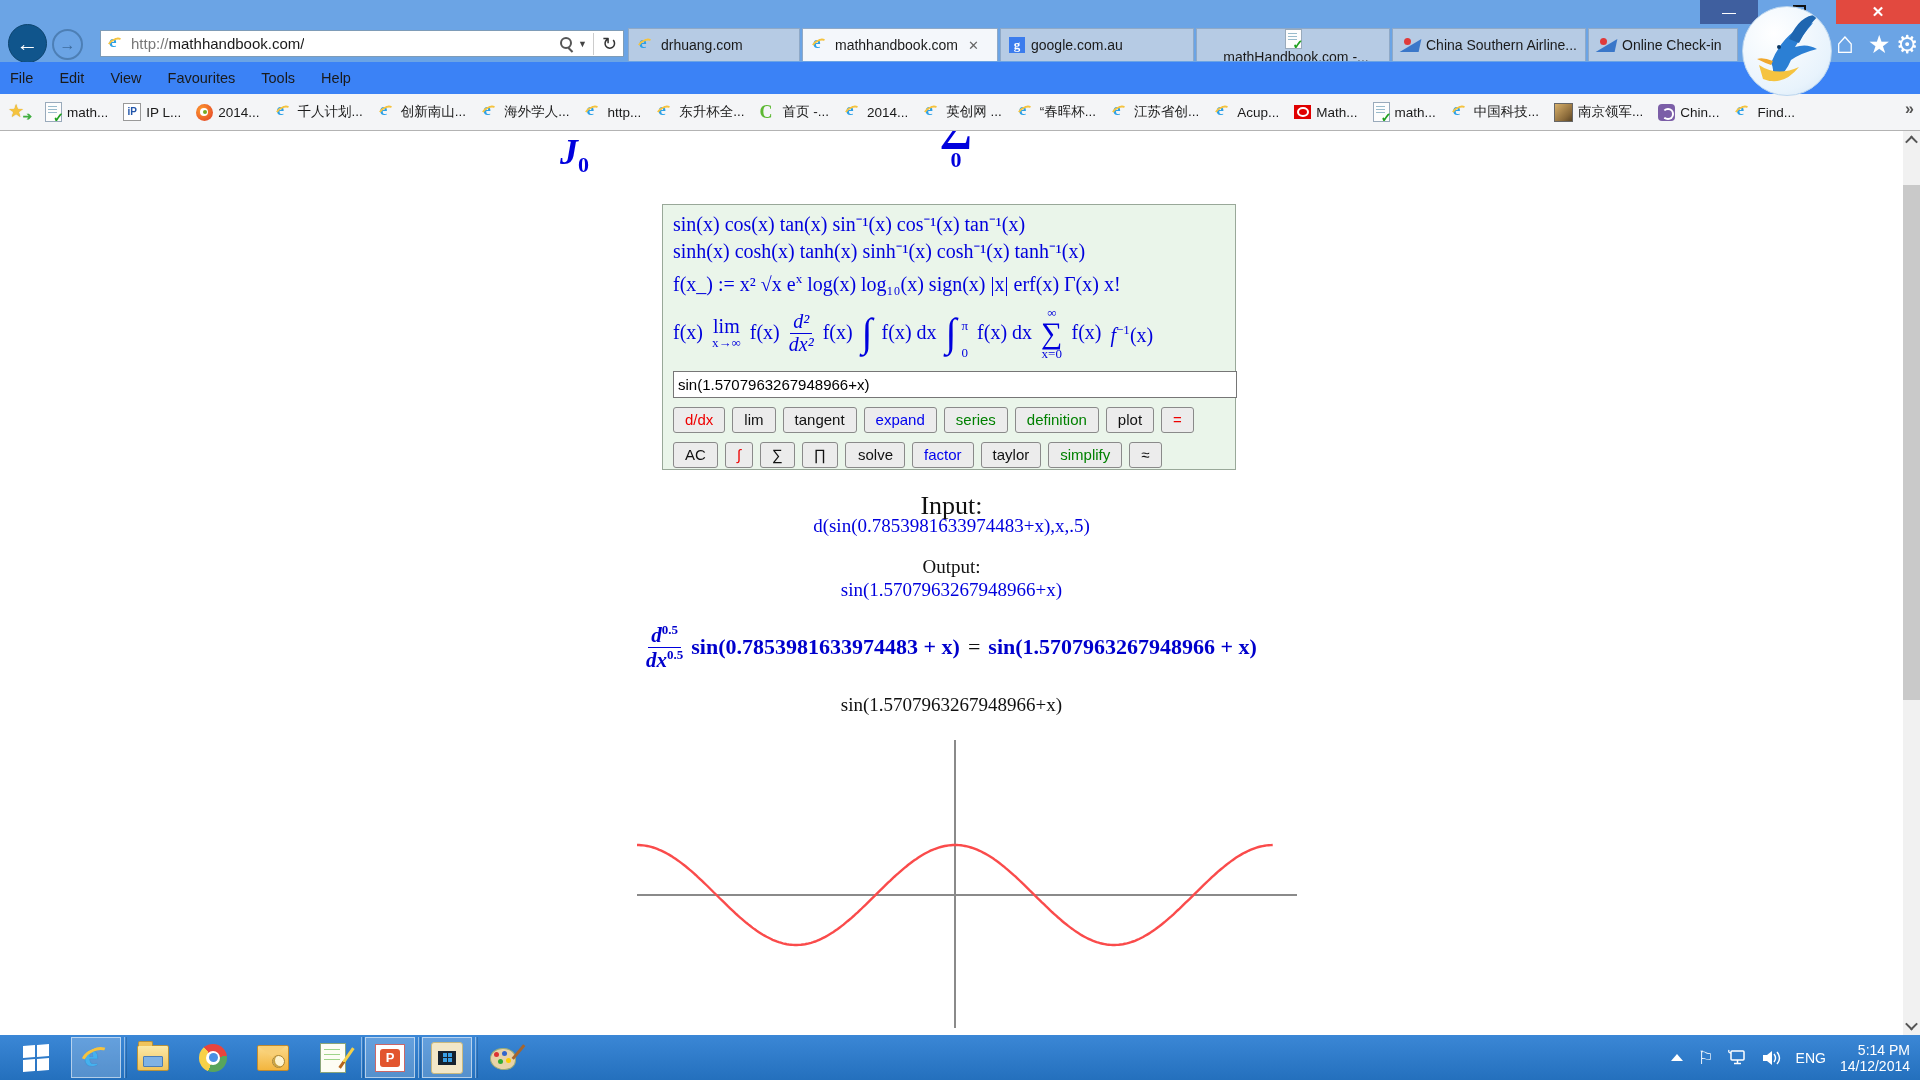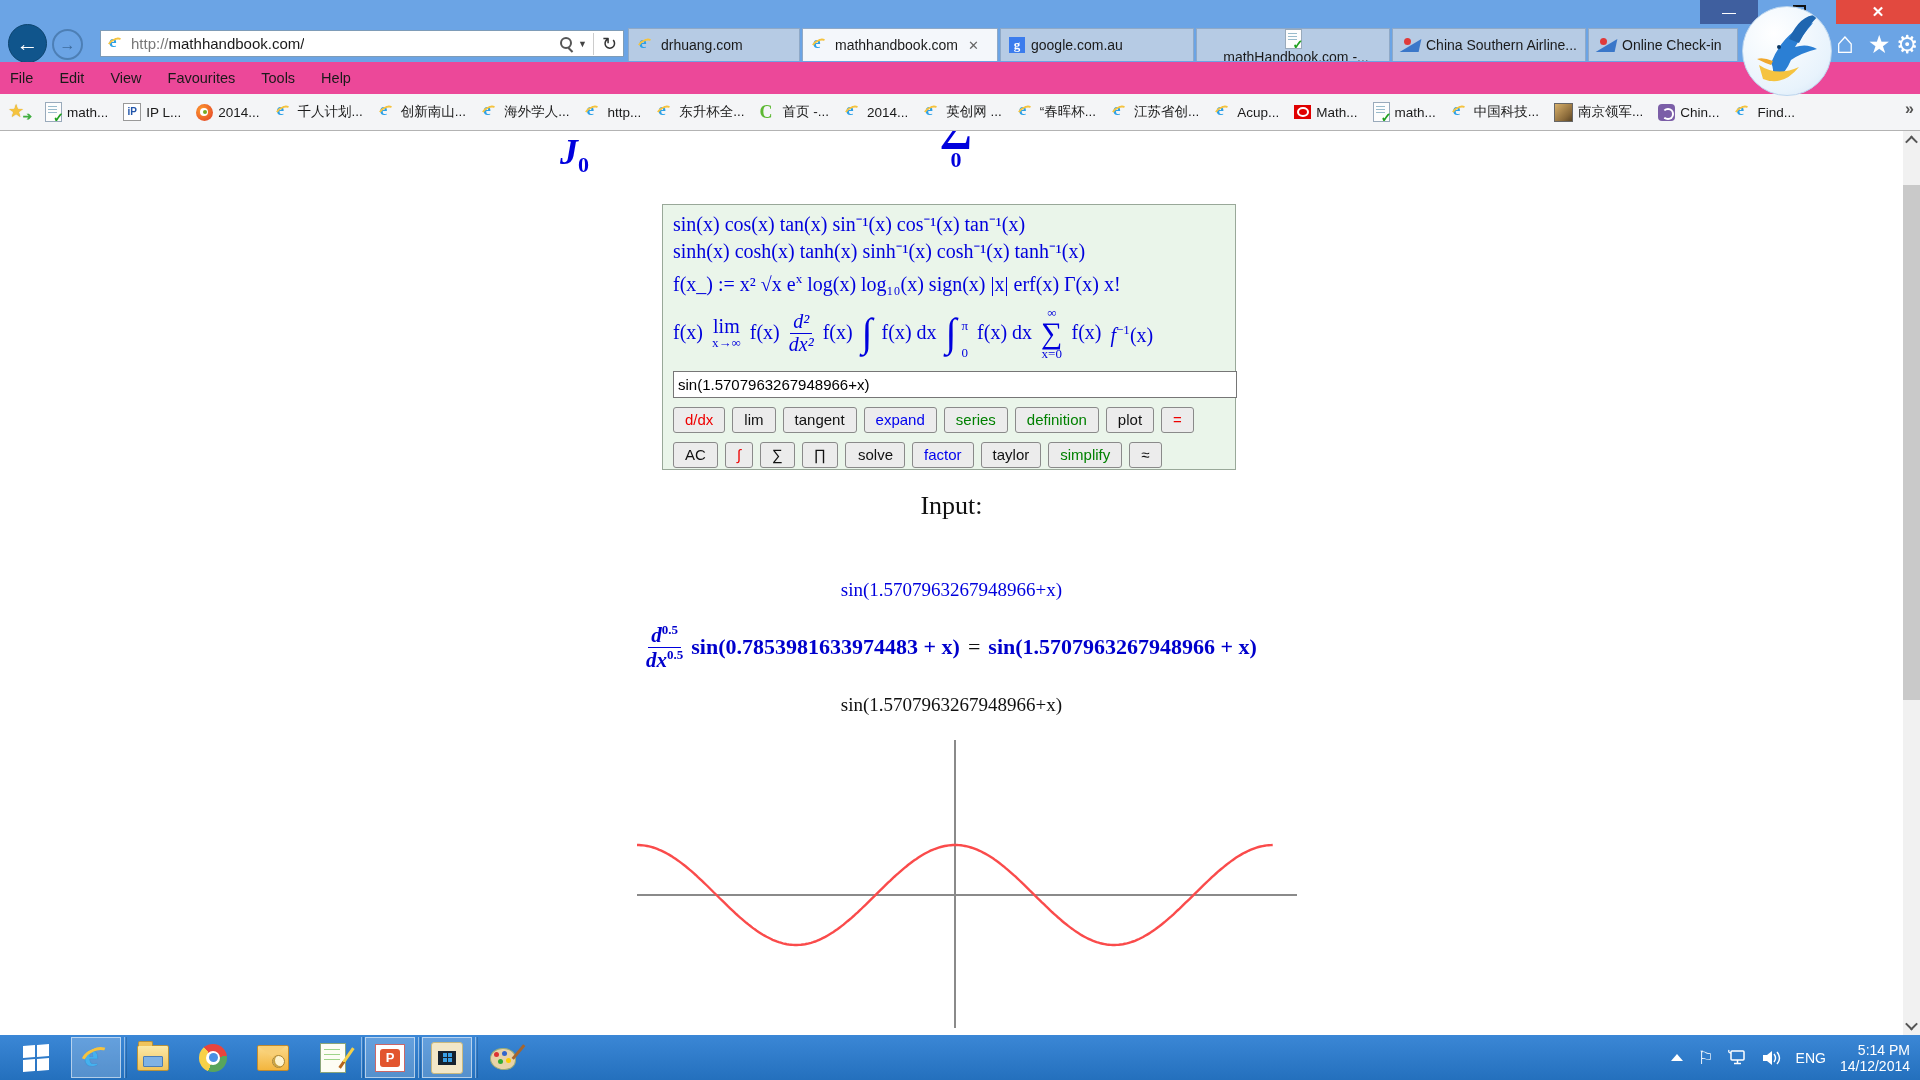--- a/index.html
+++ b/index.html
@@ -52,21 +52,21 @@
   .ic-airline::before{content:"";position:absolute;left:0;bottom:1px;width:0;height:0;
        border-left:19px solid transparent;border-bottom:13px solid #3a77c9;transform:skewX(-12deg);}
   .ic-airline::after{content:"";position:absolute;left:3px;top:0;width:7px;height:7px;border-radius:50%;background:#e03a3a;}
   
   #bird{position:absolute;left:1742px;top:6px;width:88px;height:88px;border-radius:50%;
         background:radial-gradient(circle at 35% 30%,#ffffff,#e8f3fc 70%,#cfe3f5);border:1px solid #bcd6ee;z-index:5;overflow:hidden;}
   #home-ico{position:absolute;left:1836px;top:28px;color:#fff;font-size:30px;line-height:30px;}
   #star-ico{position:absolute;left:1868px;top:31px;color:#fff;font-size:25px;line-height:26px;}
   #gear-ico{position:absolute;left:1896px;top:31px;color:#fff;font-size:25px;line-height:26px;}
   
-  #menubar{position:absolute;left:0;top:62px;width:1920px;height:32px;background:#ec4899;display:flex;align-items:center;
+  #menubar{position:absolute;left:0;top:62px;width:1920px;height:32px;background:#3b82f6;display:flex;align-items:center;
            font-size:14.5px;color:#1a1a1a;padding-left:10px;box-sizing:border-box;}
   #menubar .mi{margin-right:26px;}
   #favbar{position:absolute;left:0;top:94px;width:1920px;height:37px;background:#f4f5f7;border-bottom:1px solid #b3b3b3;
           display:flex;align-items:center;padding-left:8px;box-sizing:border-box;font-size:13.5px;color:#1a1a1a;}
   .fav{display:flex;align-items:center;margin-right:15px;white-space:nowrap;}
   .fav .lbl{margin-left:5px;}
   .ic-staradd{position:relative;width:22px;height:20px;flex:none;}
   .ic-staradd::before{content:"★";position:absolute;left:0;top:-2px;font-size:18px;color:#f5c33f;text-shadow:0 0 1px #c89a20;}
   .ic-staradd::after{content:"➔";position:absolute;right:-2px;bottom:-1px;font-size:11px;font-weight:bold;color:#3fae3f;}
   .ic-ip{width:16px;height:16px;border:1px solid #999;background:#fff;color:#2255aa;font:bold 10px/16px "Liberation Sans",sans-serif;text-align:center;flex:none;}
@@ -428,20 +428,22 @@
           <button class="pbtn" style="color: rgb(17, 17, 17);">∏</button>
           <button class="pbtn" style="color: rgb(17, 17, 17); padding-left: 12px;">solve</button>
           <button class="pbtn" style="color: rgb(0, 0, 238);">factor</button>
           <button class="pbtn" style="color: rgb(17, 17, 17);">taylor</button>
           <button class="pbtn" style="color: rgb(0, 128, 0);">simplify</button>
           <button class="pbtn" style="color: rgb(17, 17, 17);">≈</button>
         </div>
     </div>
 
     <div class="centerband serif" id="io-input-label">Input:</div>
+    <div class="centerband serif blue" id="io-input-expr">d(sin(0.7853981633974483+x),x,.5)</div>
+    <div class="centerband serif" id="io-output-label">Output:</div>
     <div class="centerband serif blue" id="io-output-expr">sin(1.5707963267948966+x)</div>
 
     <div class="centerband" id="equation">
       <span class="frac">
           <span class="num"><span>d</span><sup>0.5</sup></span>
           <span><span>dx</span><sup>0.5</sup></span>
         </span>
       <span>sin(0.7853981633974483 + x)</span>
       <span class="eq">=</span>
       <span>sin(1.5707963267948966 + x)</span>

